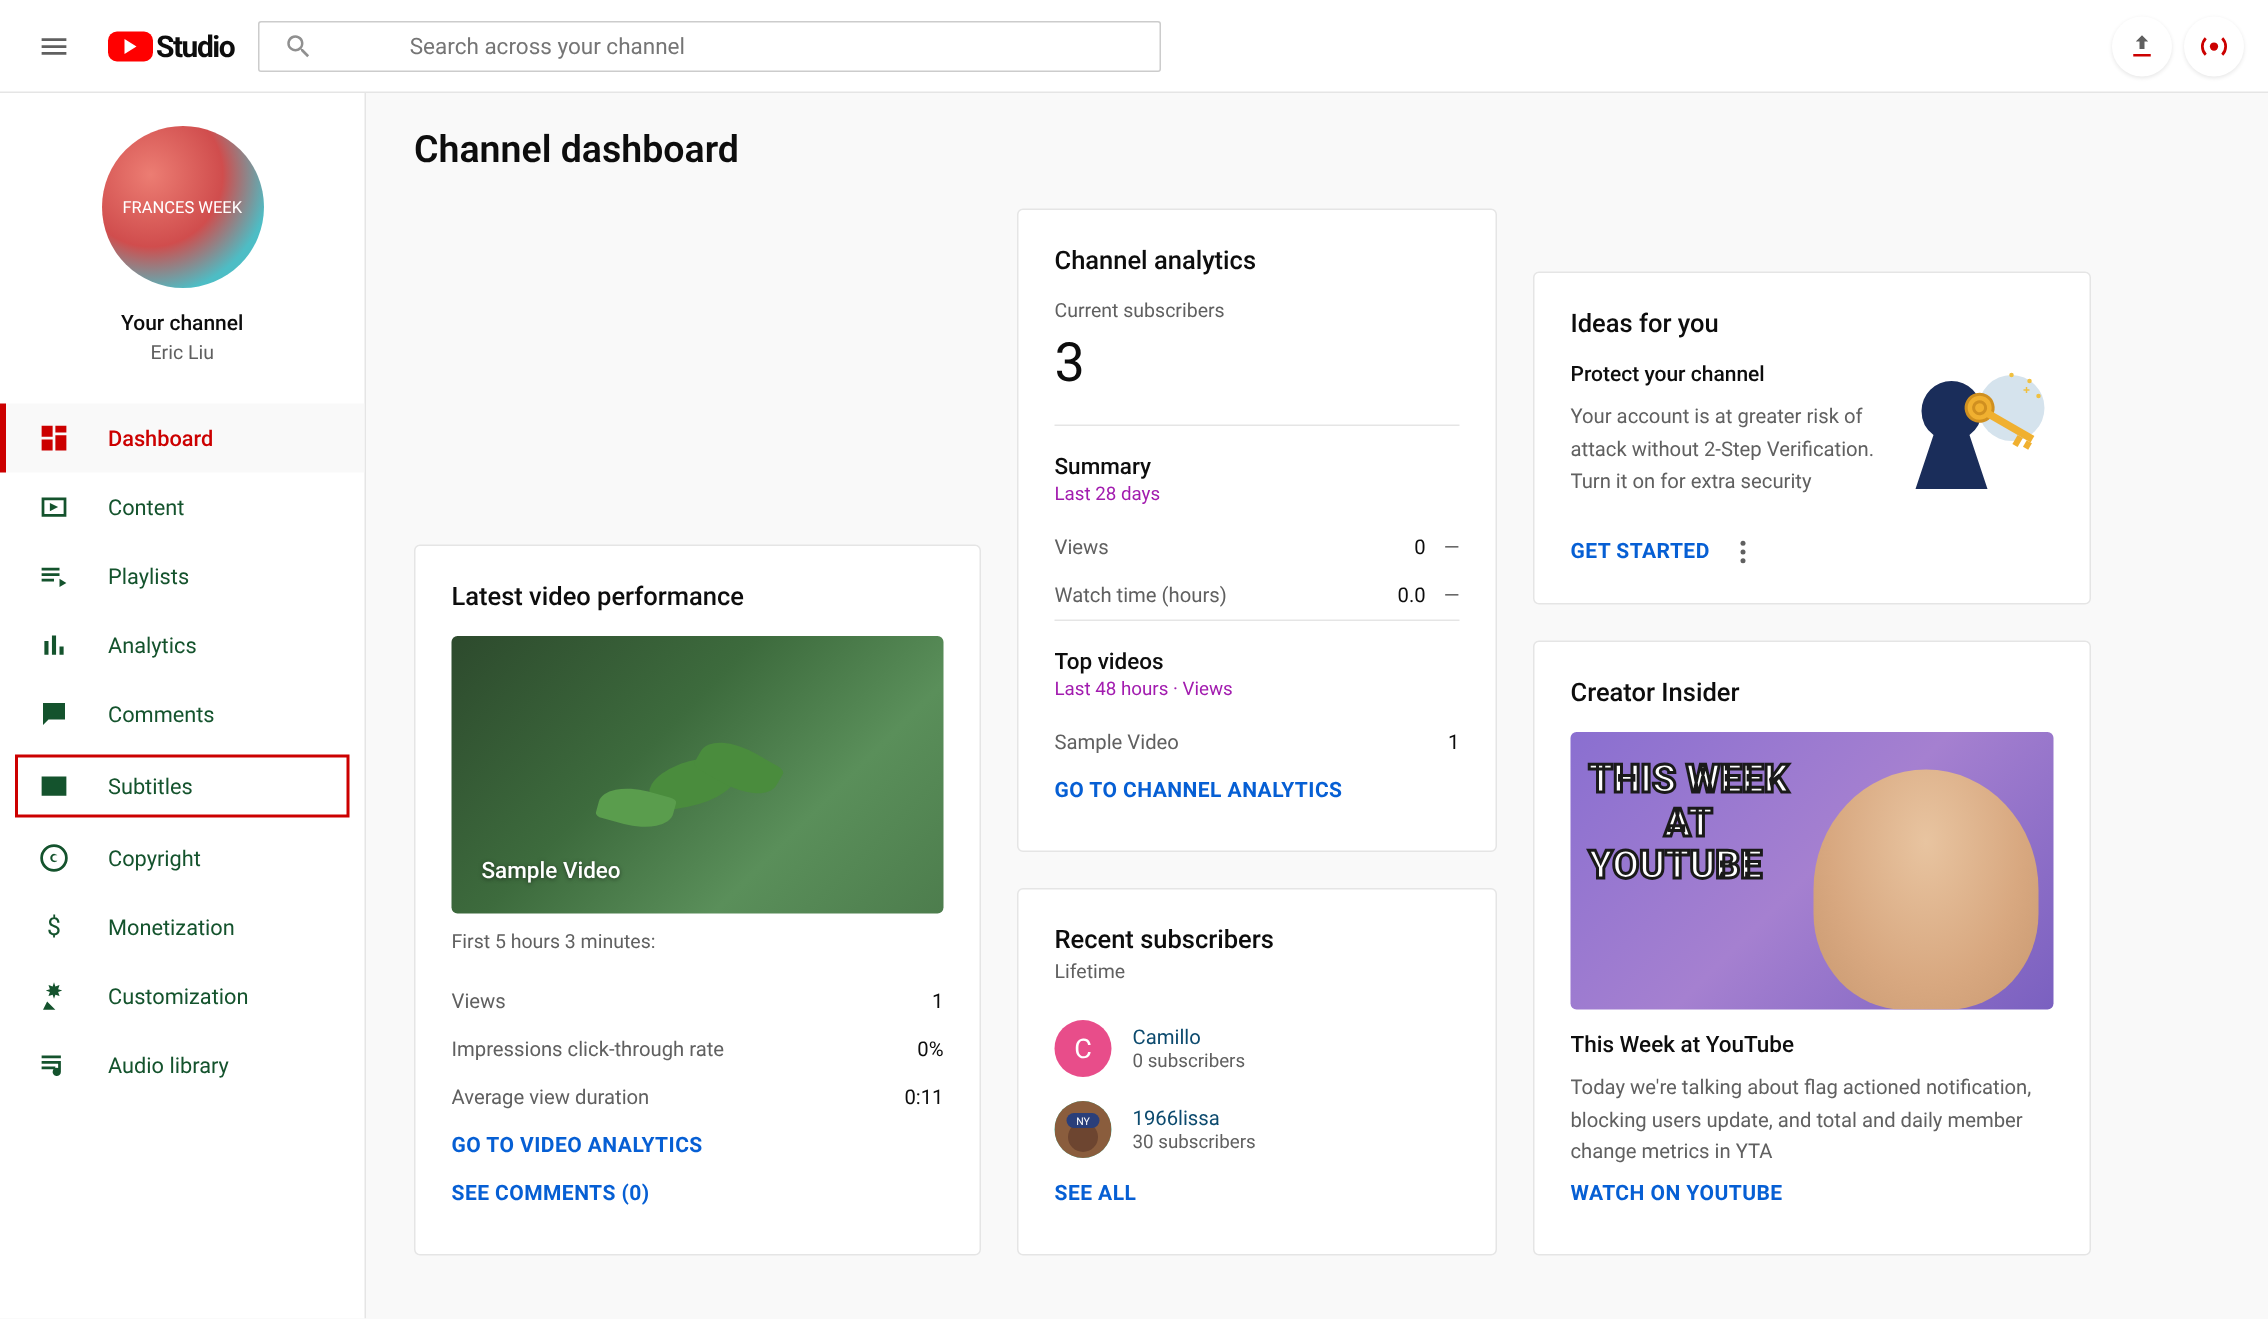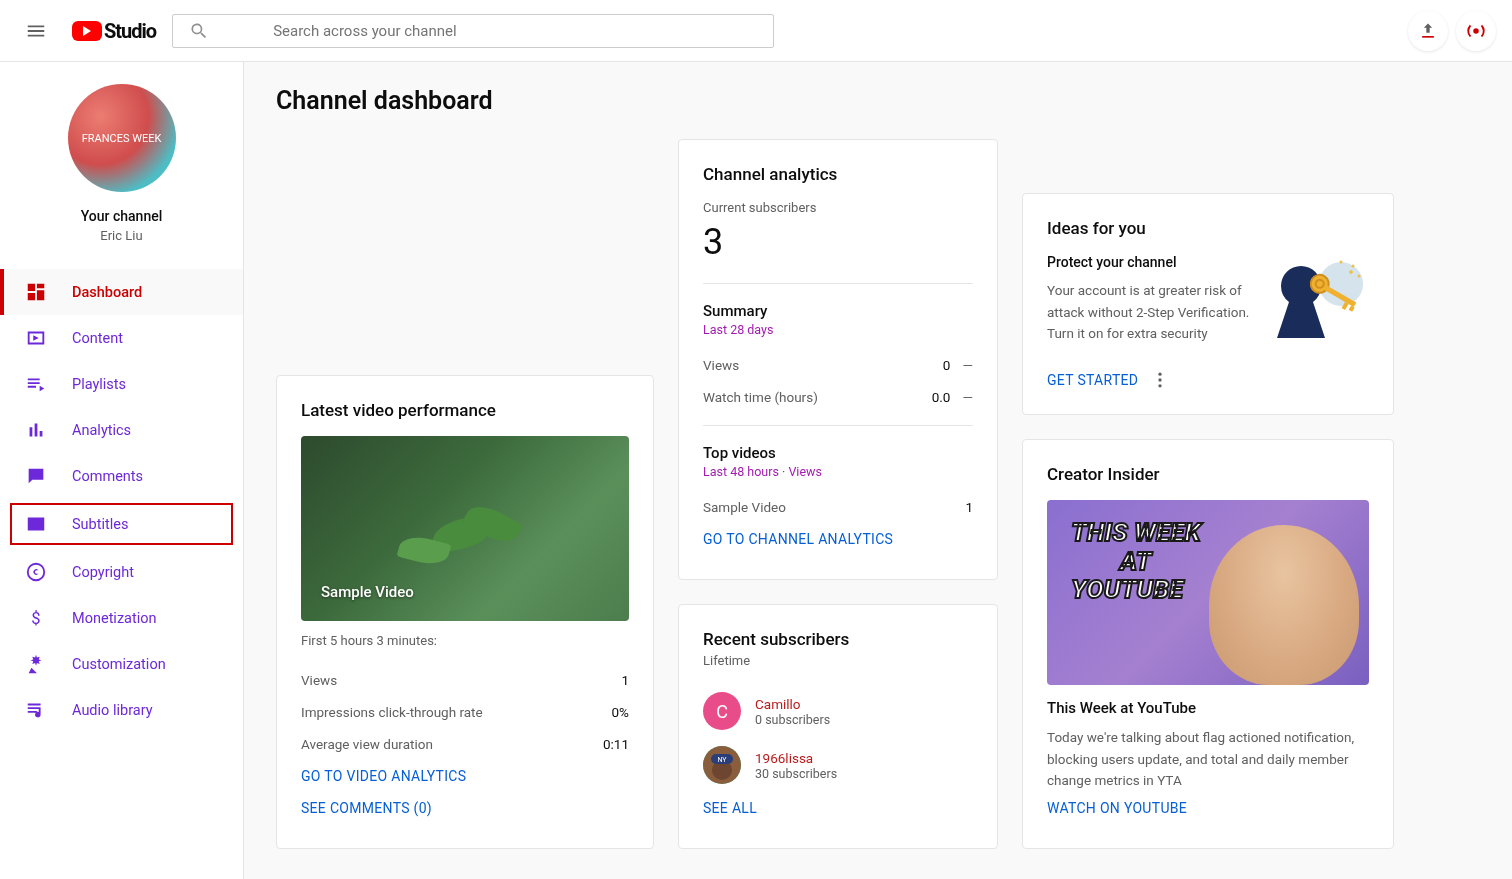--- a/index.html
+++ b/index.html
@@ -18,57 +18,57 @@
 .icon-btn { width: 40px; height: 40px; border-radius: 50%; display: flex; align-items: center; justify-content: center; cursor: pointer; background: #fff; box-shadow: 0 1px 3px rgba(0,0,0,0.1); }
 
 .layout { display: flex; }
 .sidebar { width: 244px; background: #fff; border-right: 1px solid #e5e5e5; height: calc(100vh - 62px); overflow-y: auto; }
 .channel-box { display: flex; flex-direction: column; align-items: center; padding: 22px 0 18px; }
 .avatar { width: 108px; height: 108px; border-radius: 50%; overflow: hidden; margin-bottom: 16px; }
 .avatar-img { width: 100%; height: 100%; background: radial-gradient(circle at 30% 30%, #ec7d73, #d04d4d 45%, #4dbdc5 75%); display: flex; align-items: center; justify-content: center; color: #fff; font-size: 11px; text-align: center; }
 .channel-label { font-size: 14px; font-weight: 500; color: #0d0d0d; }
 .channel-name { font-size: 13px; color: #606060; margin-top: 4px; }
 .nav { padding: 8px 0; }
-.nav-item { display: flex; align-items: center; gap: 24px; height: 46px; padding: 0 24px; cursor: pointer; font-size: 14.5px; color: #6d28d9; }
+.nav-item { display: flex; align-items: center; gap: 24px; height: 46px; padding: 0 24px; cursor: pointer; font-size: 14.5px; color: #14532d; }
 .nav-item.active { color: #cc0000; background: #f9f9f9; border-left: 4px solid #cc0000; padding-left: 20px; font-weight: 500; }
 .nav-item.highlighted { outline: 2px solid #cc0000; outline-offset: -4px; margin: 2px 8px; border-radius: 2px; padding-left: 16px; }
 .nav-icon { width: 24px; height: 24px; display: flex; align-items: center; justify-content: center; }
 
 .main { flex: 1; padding: 24px 32px; }
 .page-title { font-size: 25px; font-weight: 600; color: #0d0d0d; margin-bottom: 24px; }
 .cards { display: flex; gap: 24px; align-items: flex-end; }
 .col { display: flex; flex-direction: column; gap: 24px; }
 .col1 { width: 378px; }
 .col2 { width: 320px; }
 .col3 { width: 372px; }
 .card { background: #fff; border: 1px solid #e5e5e5; border-radius: 4px; padding: 24px; }
 .card-title { font-size: 17px; font-weight: 500; margin-bottom: 16px; }
 .thumb { width: 100%; height: 185px; border-radius: 4px; overflow: hidden; position: relative; margin-bottom: 12px; background: linear-gradient(135deg, #2d4a2d 0%, #3d6b3d 40%, #5a8f5a 70%, #4d7d4d 100%); }
 .thumb-title { position: absolute; left: 20px; bottom: 20px; color: #fff; font-size: 15px; font-weight: 500; text-shadow: 0 1px 3px rgba(0,0,0,0.5); }
 .leaf { position: absolute; background: #4a8c3d; border-radius: 60% 10% 60% 10%; }
 .subtle { font-size: 13px; color: #606060; margin-bottom: 16px; }
 .stat-row { display: flex; justify-content: space-between; font-size: 13.5px; padding: 8px 0; color: #606060; }
 .stat-row .val { color: #0d0d0d; }
-.link-btn { color: #065fd4; font-size: 14px; font-weight: 400; cursor: pointer; text-transform: uppercase; letter-spacing: 0.3px; display: block; padding: 8px 0; }
+.link-btn { color: #065fd4; font-size: 14px; font-weight: 700; cursor: pointer; text-transform: uppercase; letter-spacing: 0.3px; display: block; padding: 8px 0; }
 .big-num { font-size: 36px; font-weight: 400; margin: 6px 0 20px; }
-.section { border-top: 1px solid #e5e5e5; padding-top: 18px; margin-top: 12px; }
+.section { border-top: 1px solid #e5e5e5; padding-top: 18px; margin-top: 0; }
 .section-title { font-size: 15px; font-weight: 500; margin-bottom: 2px; }
 .section-sub { font-size: 12.5px; color: #a21caf; margin-bottom: 12px; }
 .stat-row .dash { color: #606060; margin-left: 12px; }
 .sub-item { display: flex; align-items: center; gap: 14px; padding: 8px 0; }
 .sub-avatar { width: 38px; height: 38px; border-radius: 50%; display: flex; align-items: center; justify-content: center; font-size: 18px; }
-.sub-info .name { font-size: 13.5px; color: #b91c1c; }
+.sub-info .name { font-size: 13.5px; color: #0c4a6e; }
 .sub-info .count { font-size: 12.5px; color: #606060; }
 .ideas-text { font-size: 13.5px; color: #606060; line-height: 1.6; }
 .ideas-row { display: flex; gap: 20px; }
 .keyhole { width: 98px; height: 98px; flex-shrink: 0; position: relative; }
 .idea-actions { display: flex; align-items: center; gap: 12px; margin-top: 18px; }
 .dots { cursor: pointer; color: #606060; }
 .creator-thumb { width: 100%; height: 185px; border-radius: 4px; margin-bottom: 14px; background: linear-gradient(135deg, #8a6fd0 0%, #a580d0 50%, #7a60c0 100%); position: relative; overflow: hidden; }
-.creator-text { position: absolute; left: 24px; top: 18px; color: #fff; font-size: 26px; font-weight: 800; line-height: 1.1; -webkit-text-stroke: 2px #1a1a1a; font-style: italic; }
+.creator-text { position: absolute; left: 12px; top: 18px; color: #fff; font-size: 26px; font-weight: 800; line-height: 1.1; -webkit-text-stroke: 2px #1a1a1a; }
 .creator-face { position: absolute; right: 10px; bottom: 0; width: 150px; height: 160px; background: radial-gradient(ellipse at 50% 30%, #e8c4a0 0%, #d8a880 60%, #c89870 100%); border-radius: 50% 50% 40% 40%; }
 .article-title { font-size: 15px; font-weight: 500; margin-bottom: 10px; }
 
 svg { display: block; }
 </style>
 </head>
 <body>
 
 <div class="header">
   <div class="menu-btn">

